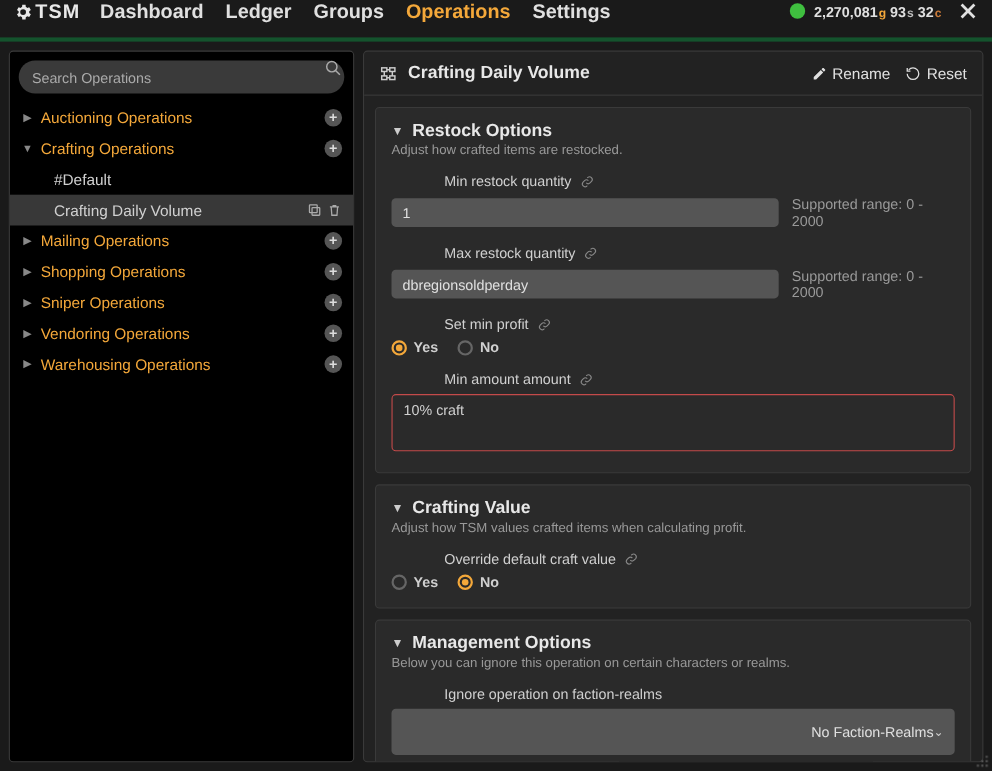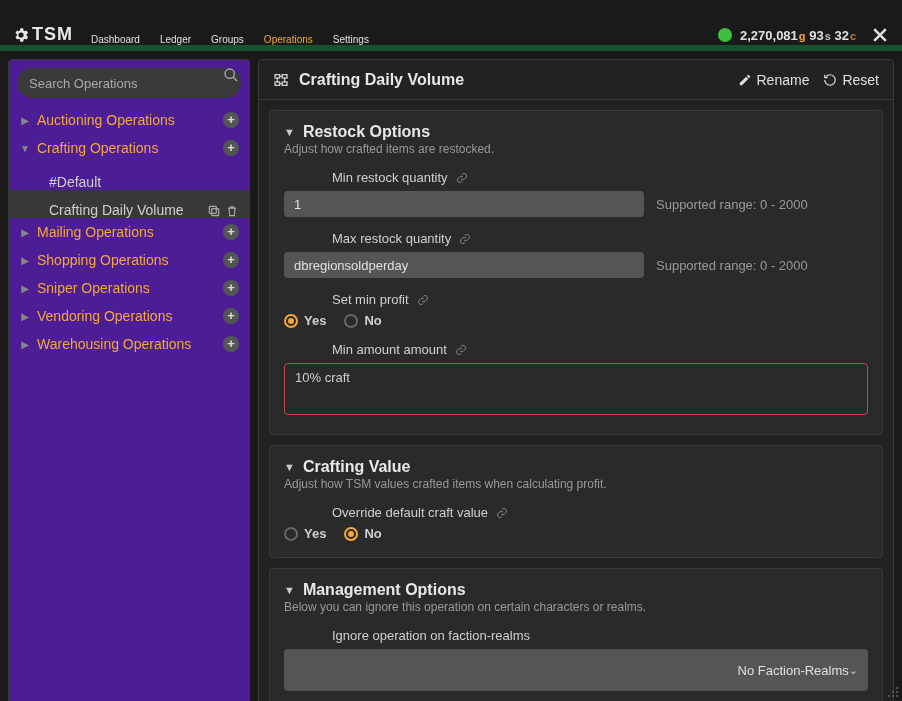--- a/index.html
+++ b/index.html
@@ -6,55 +6,55 @@
   body {
     width: 902px;
     height: 701px;
     background: #1a1a1a;
     font-family: -apple-system, BlinkMacSystemFont, "Segoe UI", Arial, sans-serif;
     color: #d0d0d0;
     font-size: 14px;
     overflow: hidden;
   }
   .topbar {
-    height: 51px;
+    height: 38px;
     background: #1a1a1a;
     display: flex;
-    align-items: flex-end;
+    align-items: flex-start;
     padding: 0 12px;
-    border-bottom: 6px solid #14532d;
+    border-bottom: 4px solid #14532d;
   }
   .logo {
     display: flex;
     align-items: center;
     gap: 2px;
     margin-right: 18px;
   }
   .logo-gear { width: 18px; height: 18px; }
   .logo-text { font-weight: 800; letter-spacing: 1px; font-size: 18px; color: #e8e8e8; }
   .nav { display: flex; gap: 20px; }
-  .nav-item { font-weight: 400; color: #e0e0e0; cursor: pointer; font-size: 10px; }
+  .nav-item { font-weight: 700; color: #e0e0e0; cursor: pointer; font-size: 18px; }
   .nav-item.active { color: #f4a83a; }
   .topbar-right { margin-left: auto; display: flex; align-items: center; gap: 8px; }
   .status-dot { width: 14px; height: 14px; border-radius: 50%; background: #3fbf3f; display: inline-block; }
   .gold { color: #e0e0e0; font-weight: 700; font-size: 13px; }
   .gold .g { color: #f4a83a; font-size: 11px; margin-left:1px;}
   .gold .s { color: #bfbfbf; font-size: 11px; margin-left:1px;}
   .gold .c { color: #c97a3a; font-size: 11px; margin-left:1px;}
   .close-x { width: 20px; height: 20px; cursor: pointer; color: #e0e0e0; font-size: 22px; line-height: 18px; text-align: center; margin-left: 6px;}
   .workspace {
     display: flex;
     height: 663px;
     padding: 8px;
     gap: 8px;
     background: #1a1a1a;
   }
   .sidebar {
-    width: 242px;
-    background: #4c1d95;
+    width: 314px;
+    background: #000000;
     border: 1px solid #3a3a3a;
     border-radius: 4px;
     display: flex;
     flex-direction: column;
   }
   .search-wrap { padding: 8px; }
   .search {
     width: 100%;
     height: 30px;
     background: #3a3a3a;
@@ -72,21 +72,21 @@
     display: flex;
     align-items: center;
     height: 28px;
     padding: 0 10px;
     cursor: pointer;
   }
   .tree-row.cat { color: #f4a83a; font-weight: 500; }
   .tree-row .caret { width: 12px; font-size: 10px; text-align: center; margin-right: 6px; color: #888;}
   .tree-row .label { flex: 1; }
   .tree-row .plus { width: 16px; height: 16px; border-radius: 50%; background: #555; color: #ddd; text-align: center; line-height: 15px; font-weight: 700; font-size: 13px; }
-  .tree-child { padding-left: 40px; color: #d0d0d0; align-items: flex-end; }
+  .tree-child { padding-left: 40px; color: #d0d0d0; }
   .tree-child.selected { background: #383838; }
   .row-actions { display: flex; gap: 4px; }
   .row-action-ic { width: 14px; height: 14px; color: #aaa; }
   .main {
     flex: 1;
     background: #222;
     border: 1px solid #3a3a3a;
     border-radius: 4px;
     display: flex;
     flex-direction: column;

